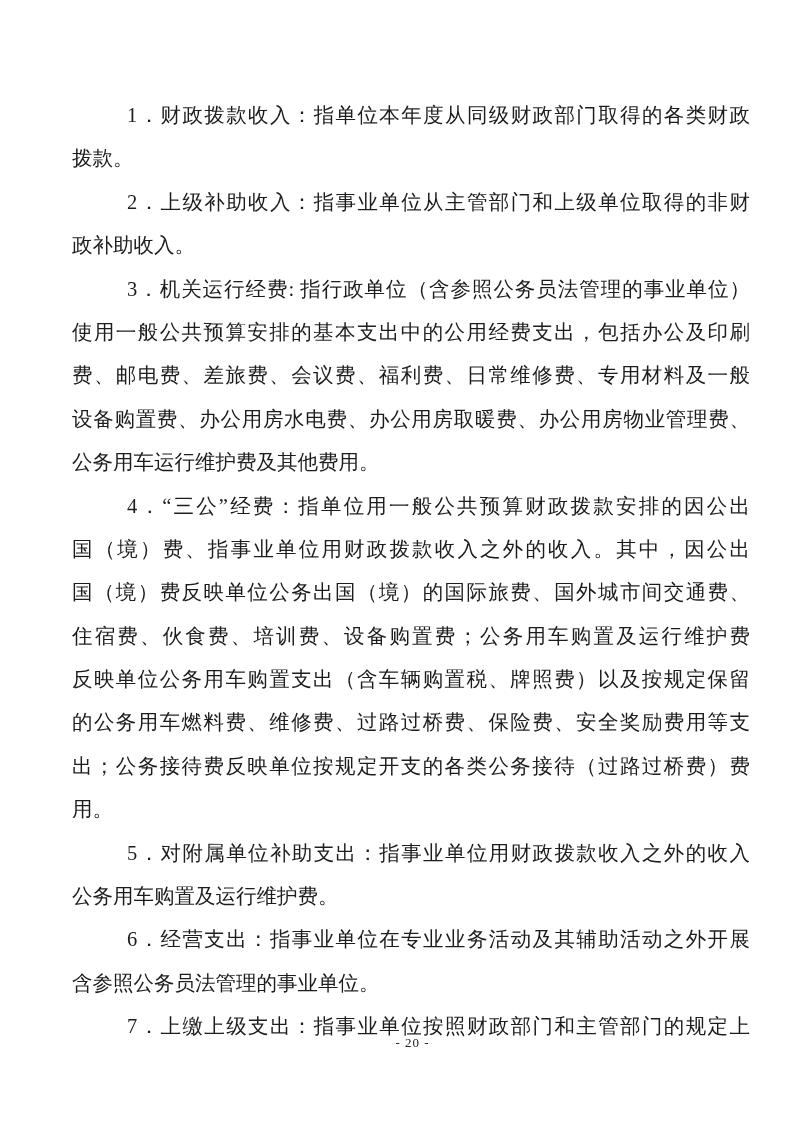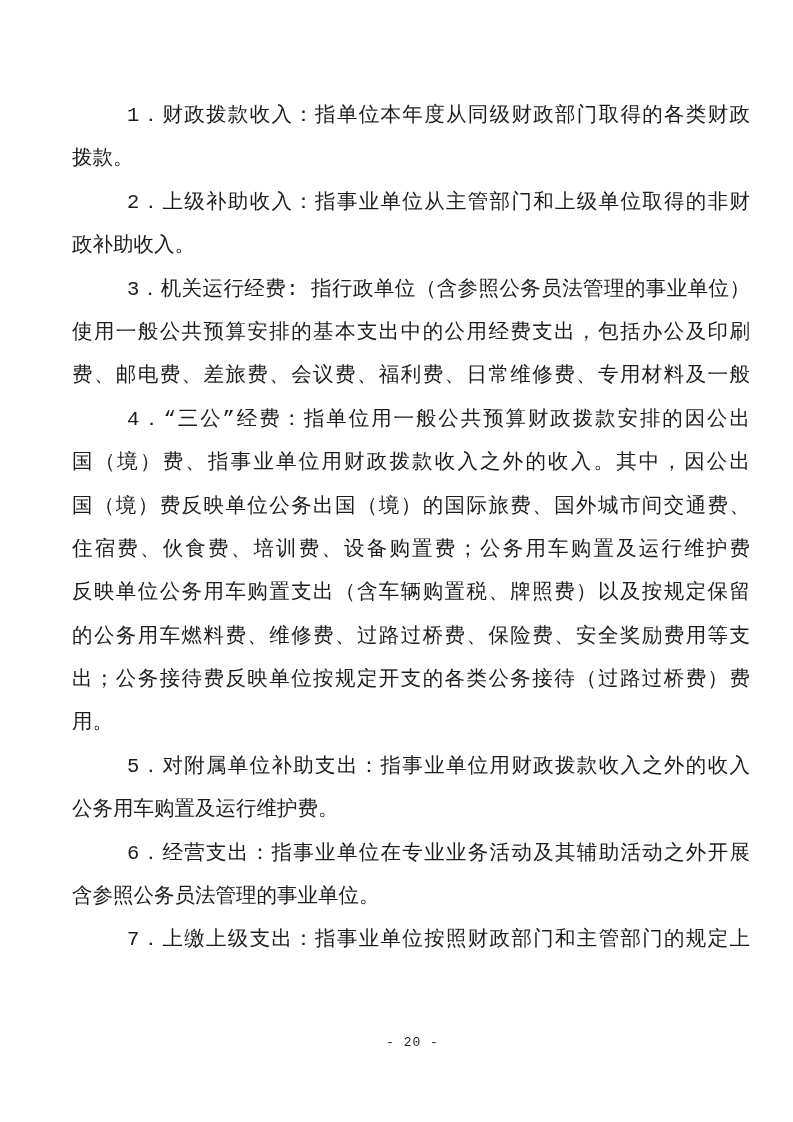--- a/index.html
+++ b/index.html
@@ -6,21 +6,21 @@
     margin: 0;
     padding: 0;
     background: #ffffff;
   }
   .page {
     position: relative;
     width: 793px;
     height: 1122px;
     background: #ffffff;
     overflow: hidden;
-    font-family: Liberation Mono, monospace;
+    font-family: Liberation Serif, serif;
     color: #1c1c1c;
   }
   .content {
     position: absolute;
     left: 72px;
     top: 94px;
     width: 678px;
     font-size: 20.5px;
     line-height: 43.4px;
   }
@@ -55,20 +55,22 @@
 
 <div class="page">
   <div class="content">
     <div class="ln indent">1．财政拨款收入：指单位本年度从同级财政部门取得的各类财政</div>
     <div class="ln end">拨款。</div>
     <div class="ln indent">2．上级补助收入：指事业单位从主管部门和上级单位取得的非财</div>
     <div class="ln end">政补助收入。</div>
     <div class="ln indent">3．机关运行经费: 指行政单位（含参照公务员法管理的事业单位）</div>
     <div class="ln">使用一般公共预算安排的基本支出中的公用经费支出，包括办公及印刷</div>
     <div class="ln">费、邮电费、差旅费、会议费、福利费、日常维修费、专用材料及一般</div>
+    <div class="ln">设备购置费、办公用房水电费、办公用房取暖费、办公用房物业管理费、</div>
+    <div class="ln end">公务用车运行维护费及其他费用。</div>
     <div class="ln indent">4．“三公”经费：指单位用一般公共预算财政拨款安排的因公出</div>
     <div class="ln">国（境）费、指事业单位用财政拨款收入之外的收入。其中，因公出</div>
     <div class="ln">国（境）费反映单位公务出国（境）的国际旅费、国外城市间交通费、</div>
     <div class="ln">住宿费、伙食费、培训费、设备购置费；公务用车购置及运行维护费</div>
     <div class="ln">反映单位公务用车购置支出（含车辆购置税、牌照费）以及按规定保留</div>
     <div class="ln">的公务用车燃料费、维修费、过路过桥费、保险费、安全奖励费用等支</div>
     <div class="ln">出；公务接待费反映单位按规定开支的各类公务接待（过路过桥费）费</div>
     <div class="ln end">用。</div>
     <div class="ln indent">5．对附属单位补助支出：指事业单位用财政拨款收入之外的收入</div>
     <div class="ln end">公务用车购置及运行维护费。</div>

